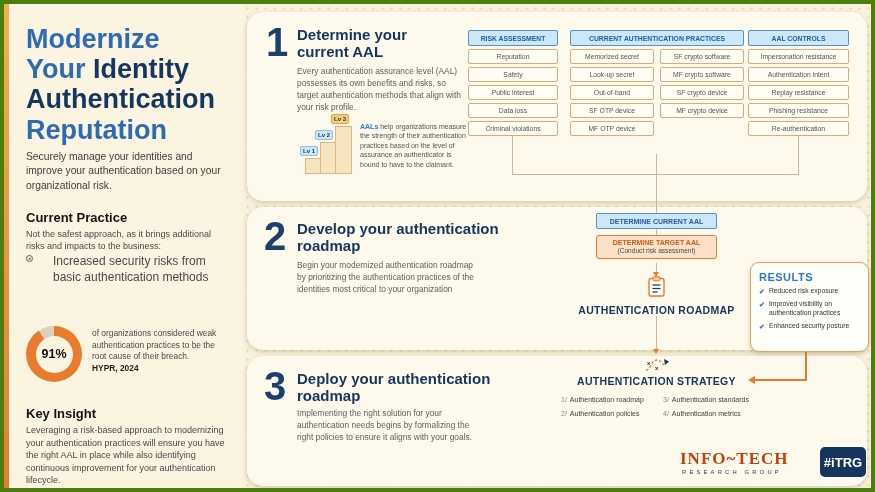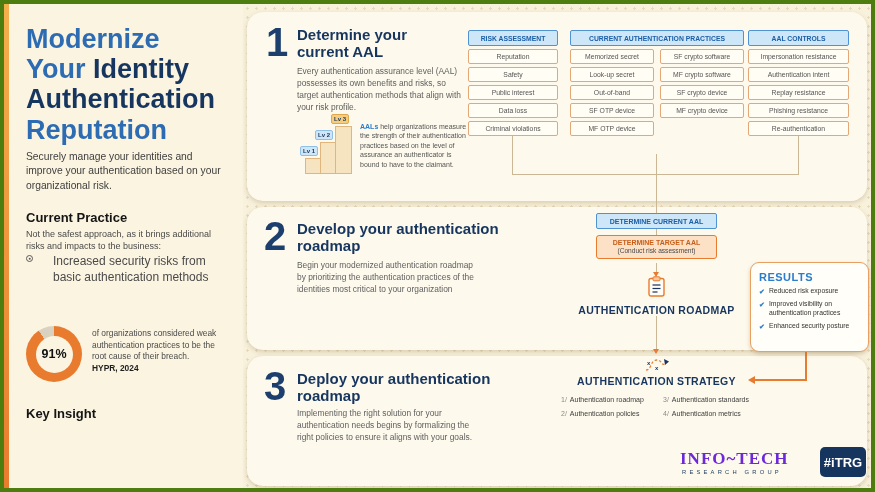--- a/index.html
+++ b/index.html
@@ -106,21 +106,21 @@
   #si3 { left:659px; top:392px; } #si4 { left:659px; top:406px; }
 
   
   #results { left:746px; top:258px; width:119px; height:90px; background:#fffef8; border:1.5px solid #e8a062; border-radius:9px; padding:8px; box-shadow:0 2px 4px rgba(140,110,60,.3); z-index:4; }
   #results-h { color:#2a7ccc; font-size:11px; font-weight:800; letter-spacing:.5px; }
   .res-item { display:flex; gap:4px; margin-top:4px; font-size:6.8px; line-height:1.3; color:#333; }
   .check { color:#2a7ccc; font-size:7px; font-weight:bold; flex:0 0 auto; }
 
   
   #logo { left:676px; top:446px; z-index:3; }
-  #logo-main { font-family:"Liberation Serif", serif; font-weight:bold; font-size:17px; color:#6d28d9; letter-spacing:1px; text-transform:uppercase; line-height:1; }
+  #logo-main { font-family:"Liberation Serif", serif; font-weight:bold; font-size:17px; color:#c2410c; letter-spacing:1px; text-transform:uppercase; line-height:1; }
   #logo-sub { font-size:5.8px; letter-spacing:3.2px; color:#1d3a5f; text-transform:uppercase; margin-top:2px; margin-left:2px; }
   #badge { left:816px; top:443px; width:46px; height:30px; background:#16355e; border-radius:5px; color:#ffffff; display:flex; align-items:center; justify-content:center; font-weight:800; font-size:13px; z-index:3; }
 </style>
 </head>
 <body>
 
 <div id="canvas">
   <div class="abs" id="sidebar-bg"></div>
   <div class="abs" id="main-bg"></div>
   <div class="abs" id="left-accent"></div>
@@ -149,20 +149,21 @@
 
   <div class="abs" id="donut">
     <div id="donut-hole">91%</div>
   </div>
   <p class="abs" id="stat-text">
     <span>of organizations considered weak authentication practices to be the root cause of their breach.</span><br>
     <span id="stat-source">HYPR, 2024</span>
   </p>
 
   <h2 class="abs side-h" id="ki-head">Key Insight</h2>
+  <p class="abs" id="ki-body">Leveraging a risk-based approach to modernizing your authentication practices will ensure you have the right AAL in place while also identifying continuous improvement for your authentication lifecycle.</p>
 
   <div class="abs step-num" id="num1">1</div>
   <h3 class="abs step-title" id="title1">Determine your current AAL</h3>
   <p class="abs step-body" id="body1">Every authentication assurance level (AAL) possesses its own benefits and risks, so target authentication methods that align with your risk profile.</p>
 
   <div class="abs" id="stairs">
     <div class="stair" id="s1"></div>
     <div class="stair" id="s2"></div>
     <div class="stair" id="s3"></div>
     <span class="lv" id="lv1">Lv 1</span>

